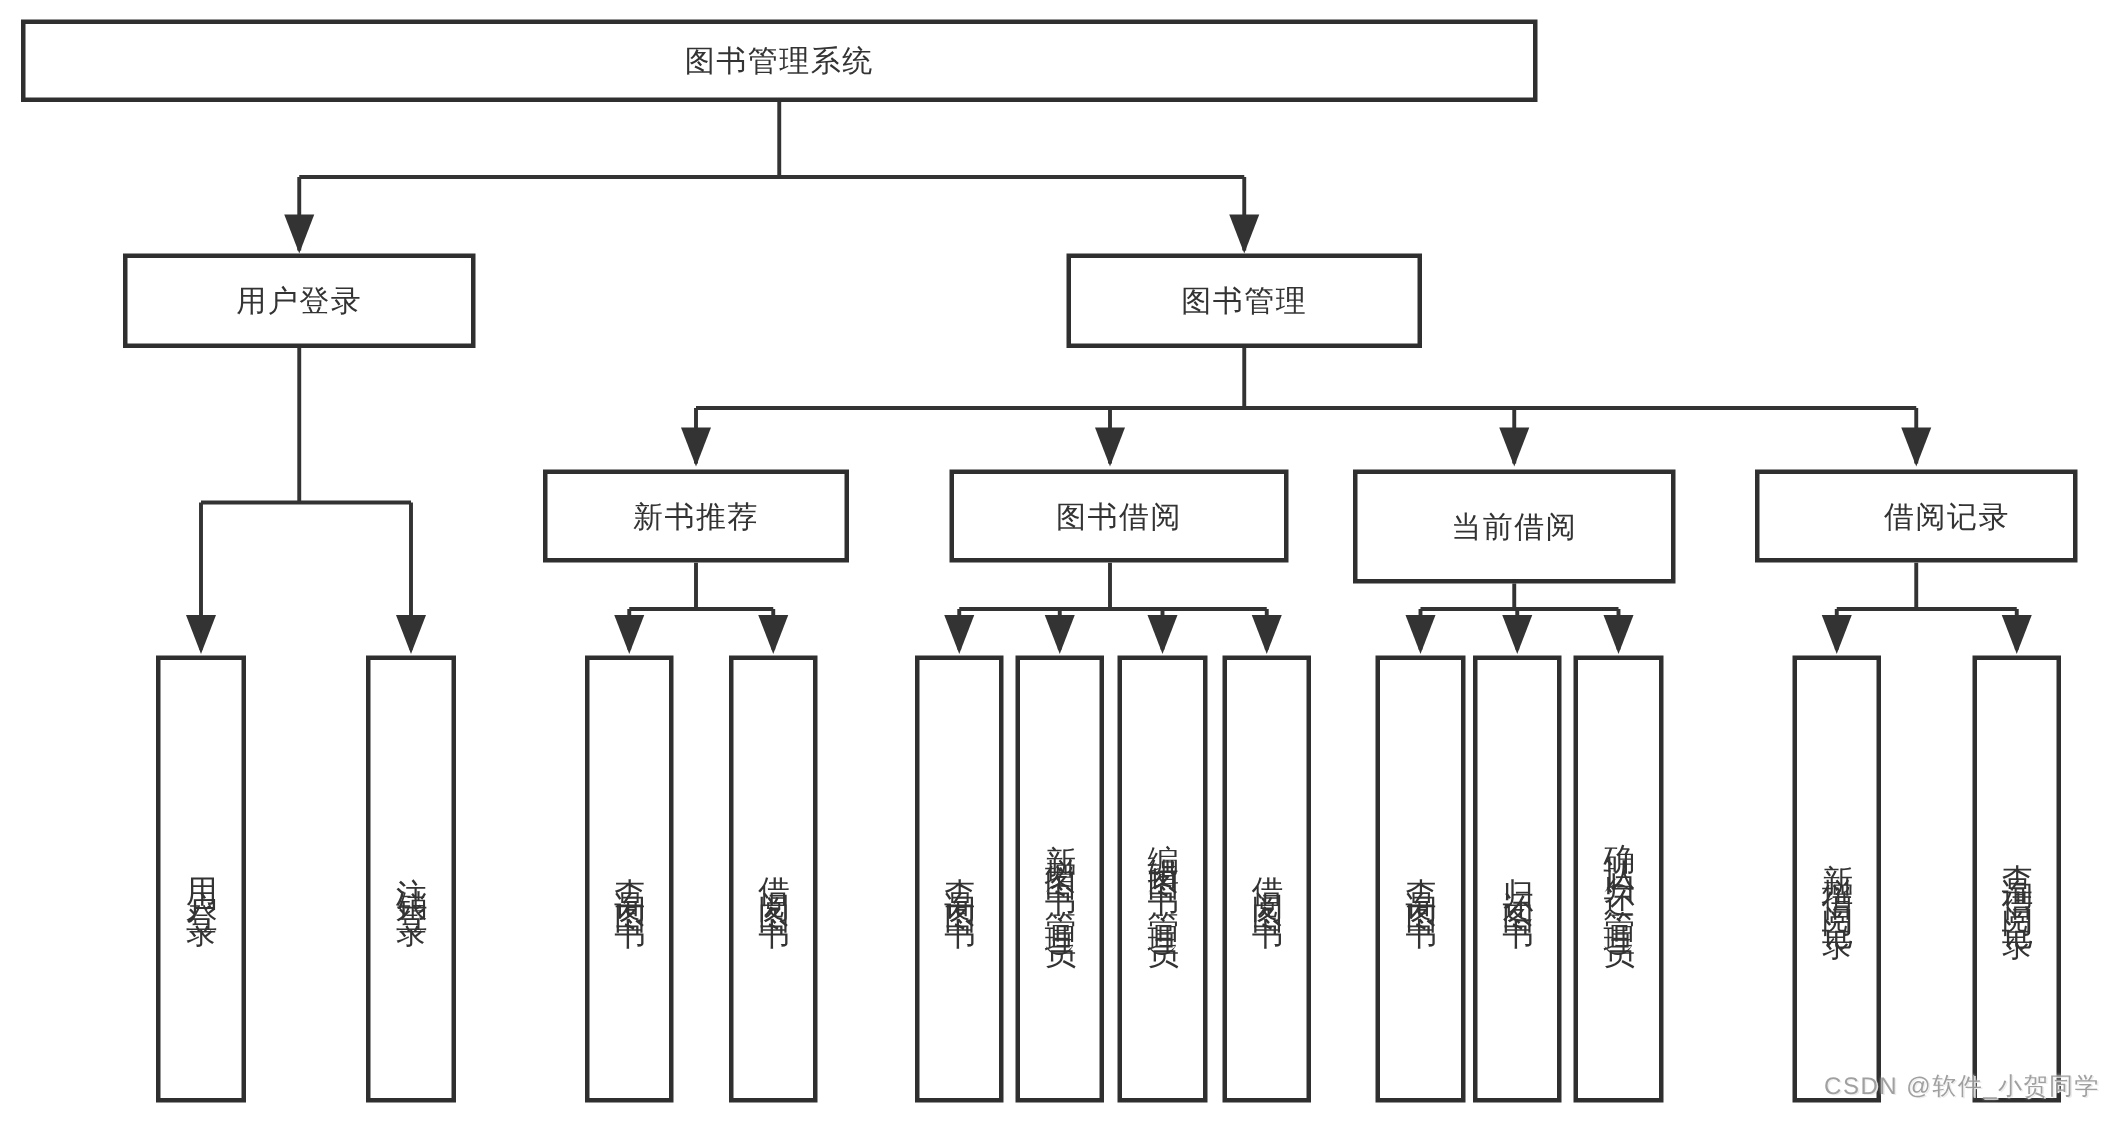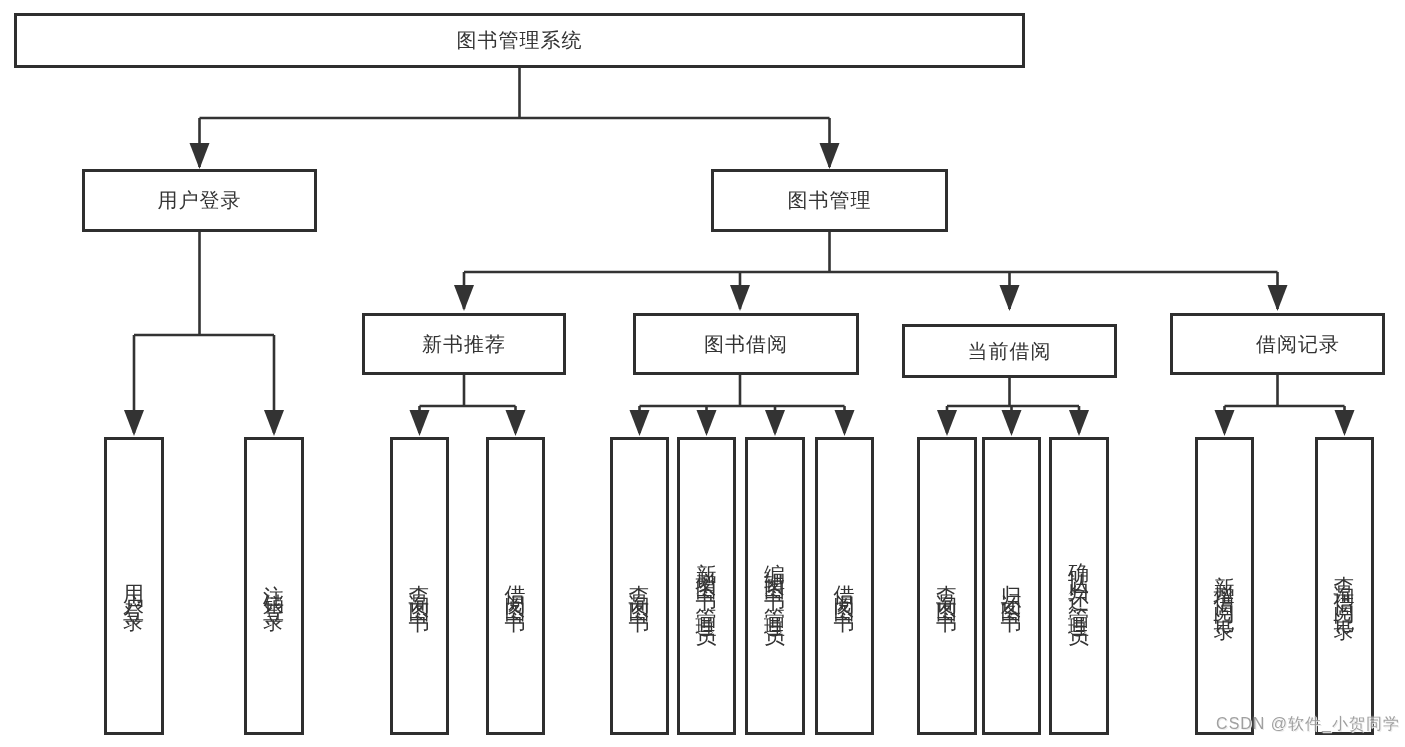--- a/index.html
+++ b/index.html
@@ -108,21 +108,21 @@
   <div class="node box-h" style="left:711px;top:169px;width:237px;height:63px;">
     <span>图书管理</span>
   </div>
 
   <div class="node box-h" style="left:362px;top:313px;width:204px;height:62px;">
     <span>新书推荐</span>
   </div>
   <div class="node box-h" style="left:633px;top:313px;width:226px;height:62px;">
     <span>图书借阅</span>
   </div>
-  <div class="node box-h" style="left:902px;top:324px;width:215px;height:54px;">
+  <div class="node box-h" style="left:902px;top:313px;width:215px;height:76px;">
     <span>当前借阅</span>
   </div>
   <div class="node box-h" style="left:1170px;top:313px;width:215px;height:62px;padding-left:41px;">
     <span>借阅记录</span>
   </div>
 
   <div class="node box-v" style="left:104px;top:437px;width:60px;height:298px;">
     <span class="vtext">用户登录</span>
   </div>
   <div class="node box-v" style="left:244px;top:437px;width:60px;height:298px;">

